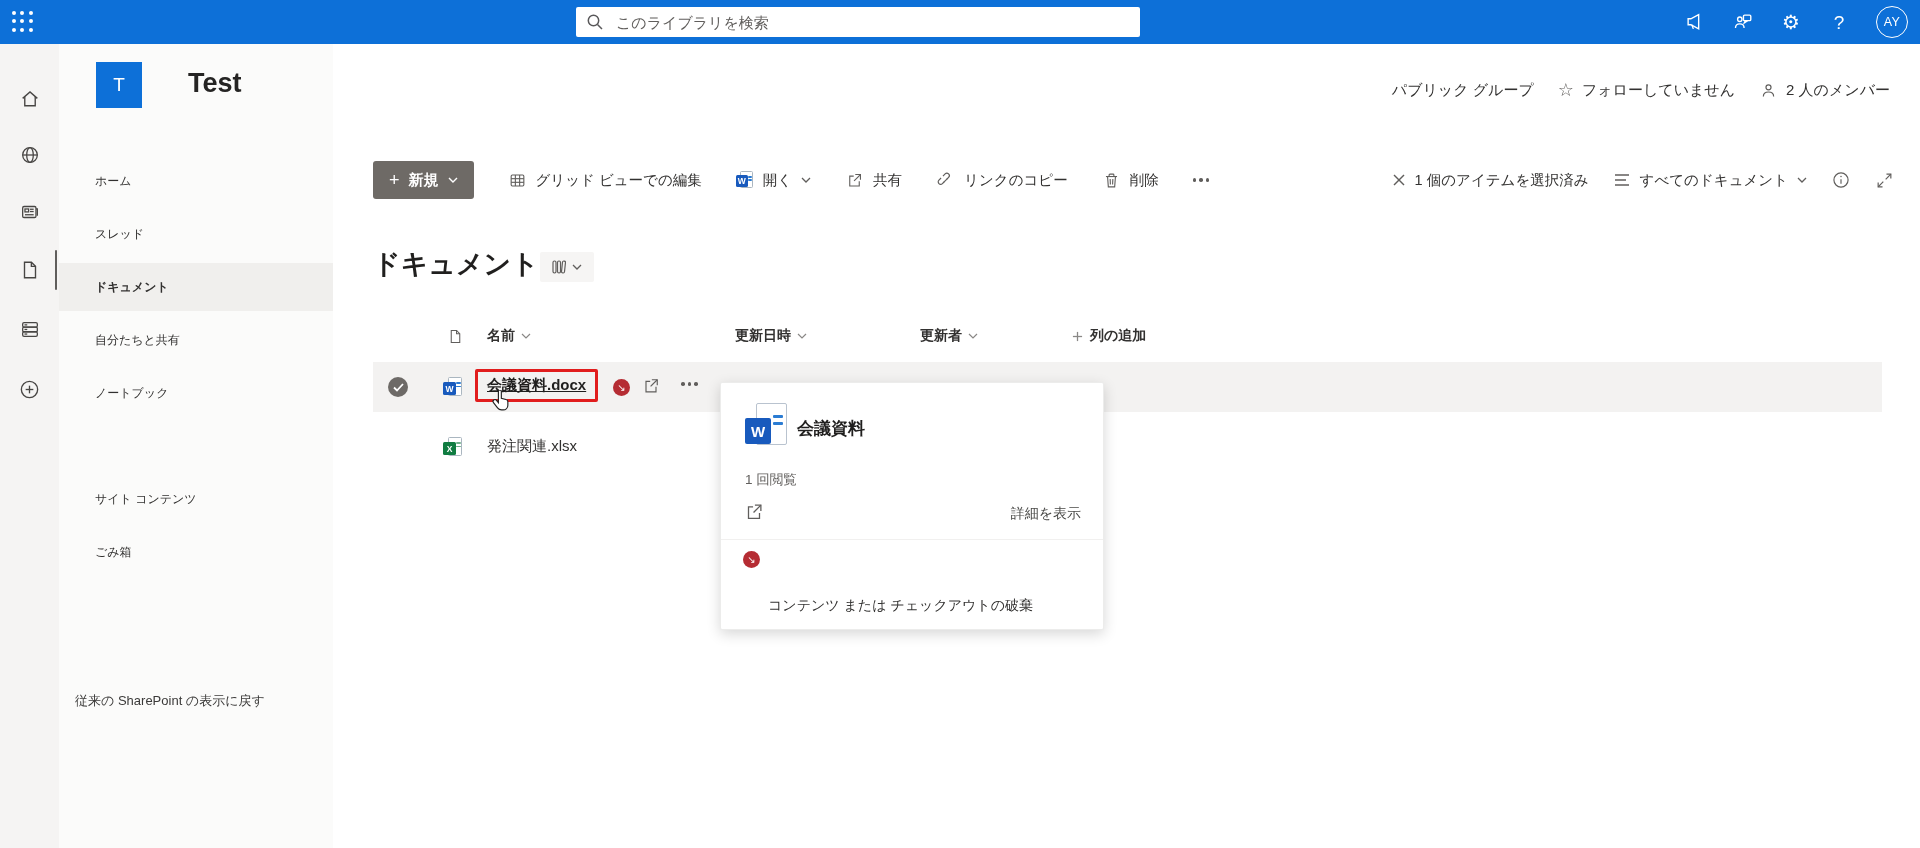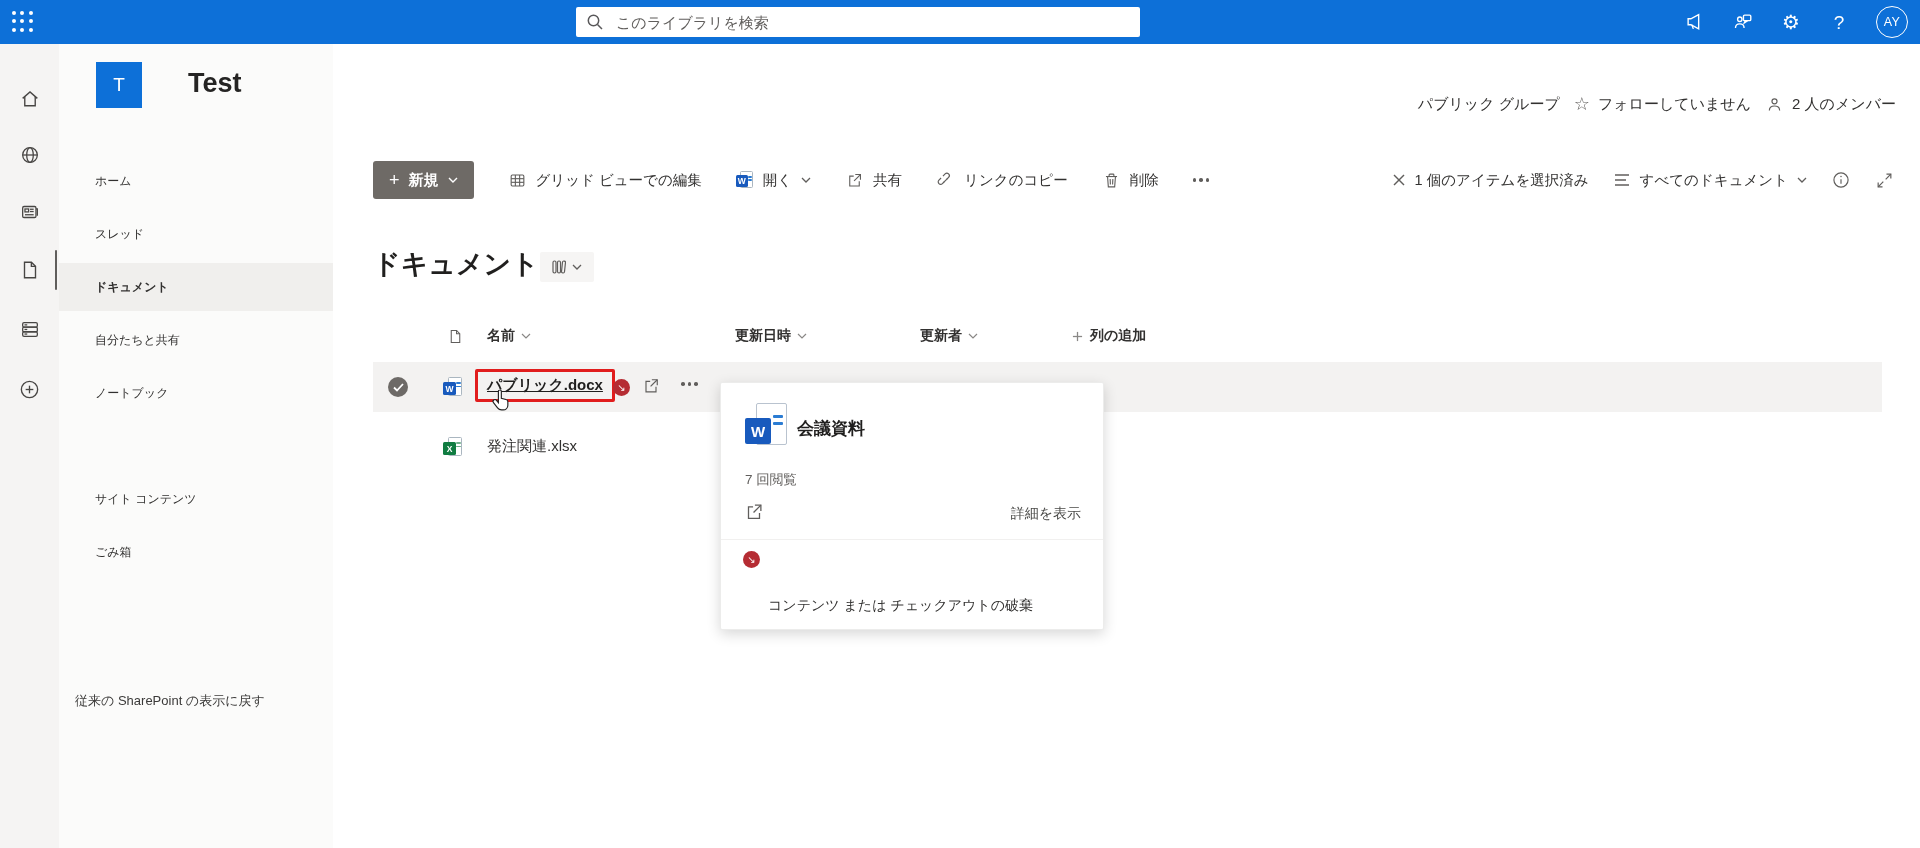--- a/index.html
+++ b/index.html
@@ -35,21 +35,21 @@
   .nav-item { position:absolute; left:0; width:274px; height:48px; display:flex; align-items:center; padding-left:36px;
     font-size:12px; color:#323130; cursor:pointer; }
   .nav-item.sel { background:#f0efed; font-weight:bold; }
   .nav-item.dis { color:#a19f9d; }
   .nav-footer { position:absolute; left:16px; top:648px; font-size:13px; color:#3b3a39; cursor:pointer; }
 
   
   .sitelogo { position:absolute; left:96px; top:62px; width:46px; height:46px; background:#0d70d8; display:flex; align-items:center; justify-content:center;
     color:#fff; font-size:19px; cursor:pointer; }
   .sitetitle { position:absolute; left:188px; top:68px; font-size:27px; font-weight:bold; color:#252423; }
-  .hdr-right { position:absolute; right:24px; top:72px; height:36px; display:flex; align-items:center; gap:14px; font-size:15px; color:#323130;margin-top:14px; }
+  .hdr-right { position:absolute; right:30px; top:72px; height:36px; display:flex; align-items:center; gap:24px; font-size:15px; color:#323130; }
   .hdr-chunk { display:flex; align-items:center; gap:8px; cursor:pointer; }
   .star { font-size:18px; color:#605e5c; line-height:1; }
 
   
   .toolbar { position:absolute; left:373px; top:160px; height:40px; display:flex; align-items:center; gap:34px; }
   .btn-new { display:flex; align-items:center; gap:9px; height:38px; padding:0 16px; background:#6e6a66; color:#fff;
     border-radius:3px; font-size:15px; font-weight:bold; cursor:pointer; }
   .tb-item { display:flex; align-items:center; gap:9px; font-size:14.5px; color:#323130; cursor:pointer; white-space:nowrap; }
   .tb-item svg, .tb-item .chev { flex:none; }
   .toolbar-right { position:absolute; right:26px; top:160px; height:40px; display:flex; align-items:center; gap:24px; }
@@ -396,21 +396,21 @@
         <polyline points="1,4.5 4,7.5 10,1" fill="none" stroke="#fff" stroke-width="1.8"></polyline>
       </svg>
   </span>
   <span class="fbadge word ficon">
     <span class="page"></span>
     <span class="line" style="left:13px; top:5px; width:4.5px;"></span>
     <span class="line" style="left:13px; top:8.5px; width:4.5px;"></span>
     <span class="sq">W</span>
   </span>
   <span class="namebox">
-    <span class="filelink">パブリック.docx</span>
+    <span class="filelink">会議資料.docx</span>
   </span>
   <span class="badge-out">
       <span>↘</span>
     </span>
   <span class="row-share">
     <svg width="20" height="20" viewBox="0 0 24 24" fill="none" stroke="currentColor" stroke-width="1.4">
         <path d="M11 6.5 H6 V19 H18 V13"></path>
         <path d="M13 4.5 H19.5 V11"></path>
         <path d="M19.5 4.5 L11.5 12.5"></path>
       </svg>
@@ -441,21 +441,21 @@
 </span>
 
 <div class="card">
   <span class="fbadge-lg" style="position:absolute; left:24px; top:20px;">
     <span class="page"></span>
     <span class="line" style="left:28px; top:12px; width:10px;"></span>
     <span class="line" style="left:28px; top:19px; width:10px;"></span>
     <span class="sq">W</span>
   </span>
   <span class="card-title">会議資料</span>
-  <span class="card-views">7 回閲覧</span>
+  <span class="card-views">1 回閲覧</span>
   <span class="card-share">
     <svg width="22" height="22" viewBox="0 0 24 24" fill="none" stroke="currentColor" stroke-width="1.4">
         <path d="M11 6.5 H6 V19 H18 V13"></path>
         <path d="M13 4.5 H19.5 V11"></path>
         <path d="M19.5 4.5 L11.5 12.5"></path>
       </svg>
   </span>
   <span class="card-details">詳細を表示</span>
   <span class="card-div"></span>
   <span class="badge-out">

